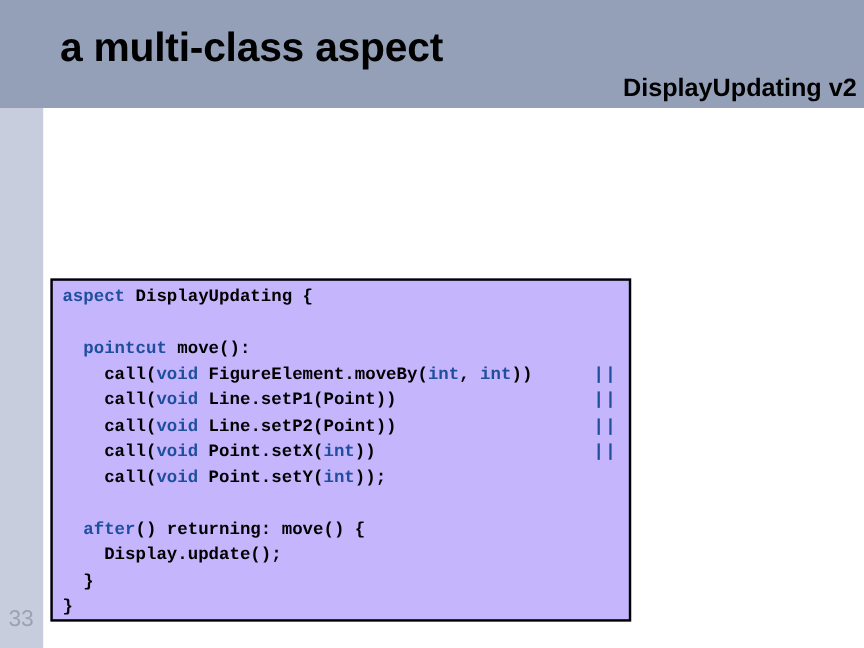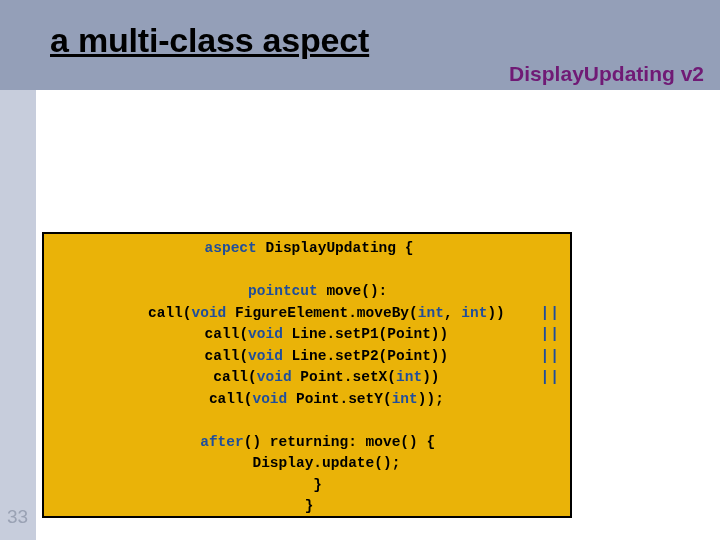--- a/index.html
+++ b/index.html
@@ -39,31 +39,30 @@
     position: absolute;
     left: 50px;
     top: 20px;
     font-family: "Liberation Sans", sans-serif;
     font-size: 34px;
     font-weight: bold;
     color: #000000;
     letter-spacing: -0.2px;
     white-space: nowrap;
     line-height: 40px;
-    text-decoration: underline;
   }
 
   .slide-subtitle {
     position: absolute;
-    right: 16px;
+    right: 6px;
     top: 62px;
     font-family: "Liberation Sans", sans-serif;
     font-size: 21px;
     font-weight: bold;
-    color: #701a75;
+    color: #000000;
     white-space: nowrap;
     line-height: 24px;
   }
 
   
   .side-strip {
     position: absolute;
     left: 0;
     top: 90px;
     width: 36px;
@@ -94,27 +93,26 @@
     color: #C0C4D0;
     white-space: nowrap;
     margin-top: 35px;
   }
 
   
   .code-box {
     position: absolute;
     left: 42px;
     top: 232px;
-    width: 530px;
+    width: 484px;
     height: 286px;
-    background: #eab308;
+    background: #c4b5fd;
     border: 2px solid #000000;
     box-sizing: border-box;
     overflow: hidden;
-    text-align: center;
   }
 
   .code-inner {
     position: absolute;
     left: 8px;
     top: 4px;
     right: 4px;
     font-family: "Liberation Mono", "DejaVu Sans Mono", monospace;
     font-size: 14.5px;
     font-weight: bold;

